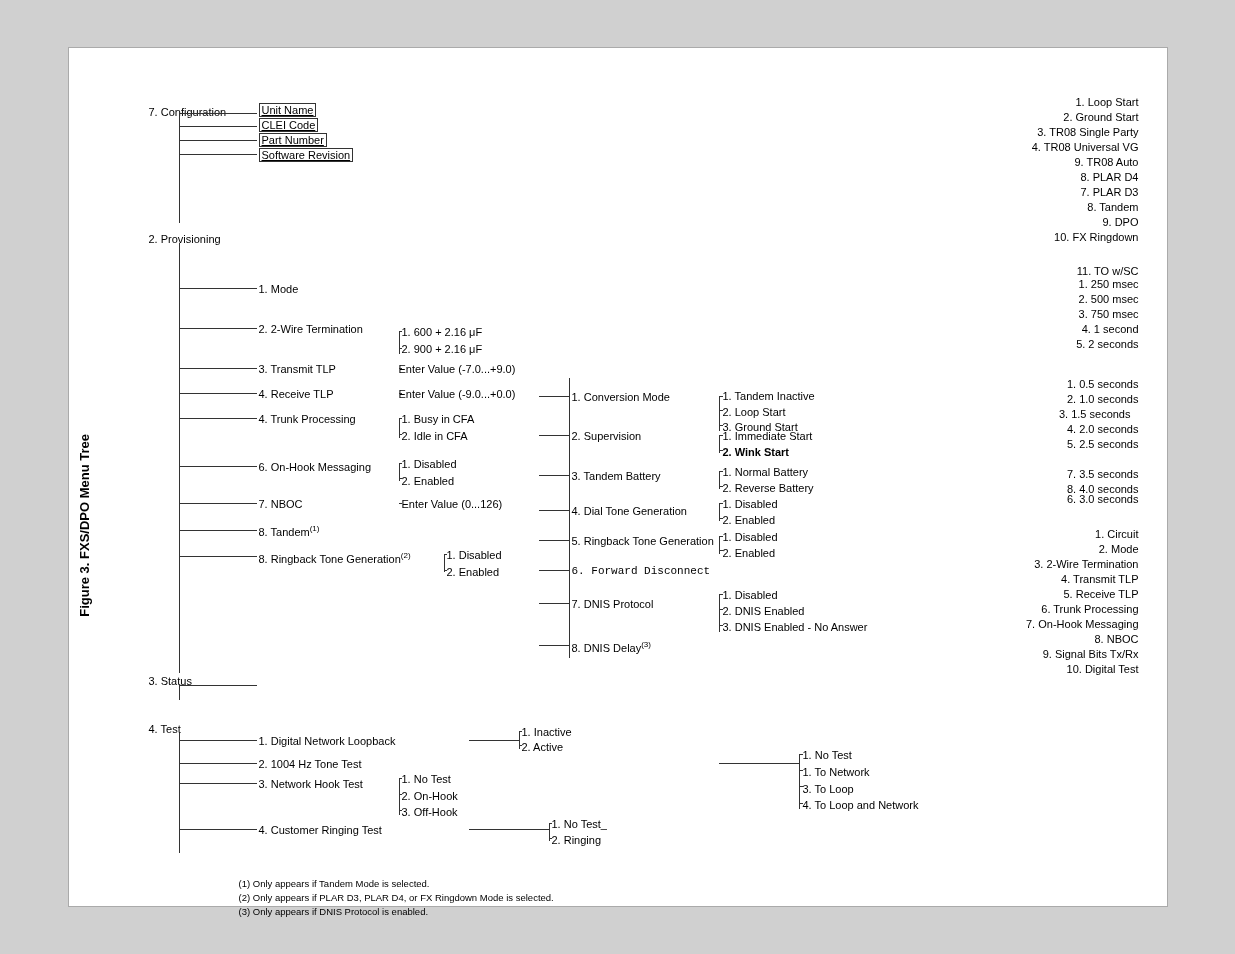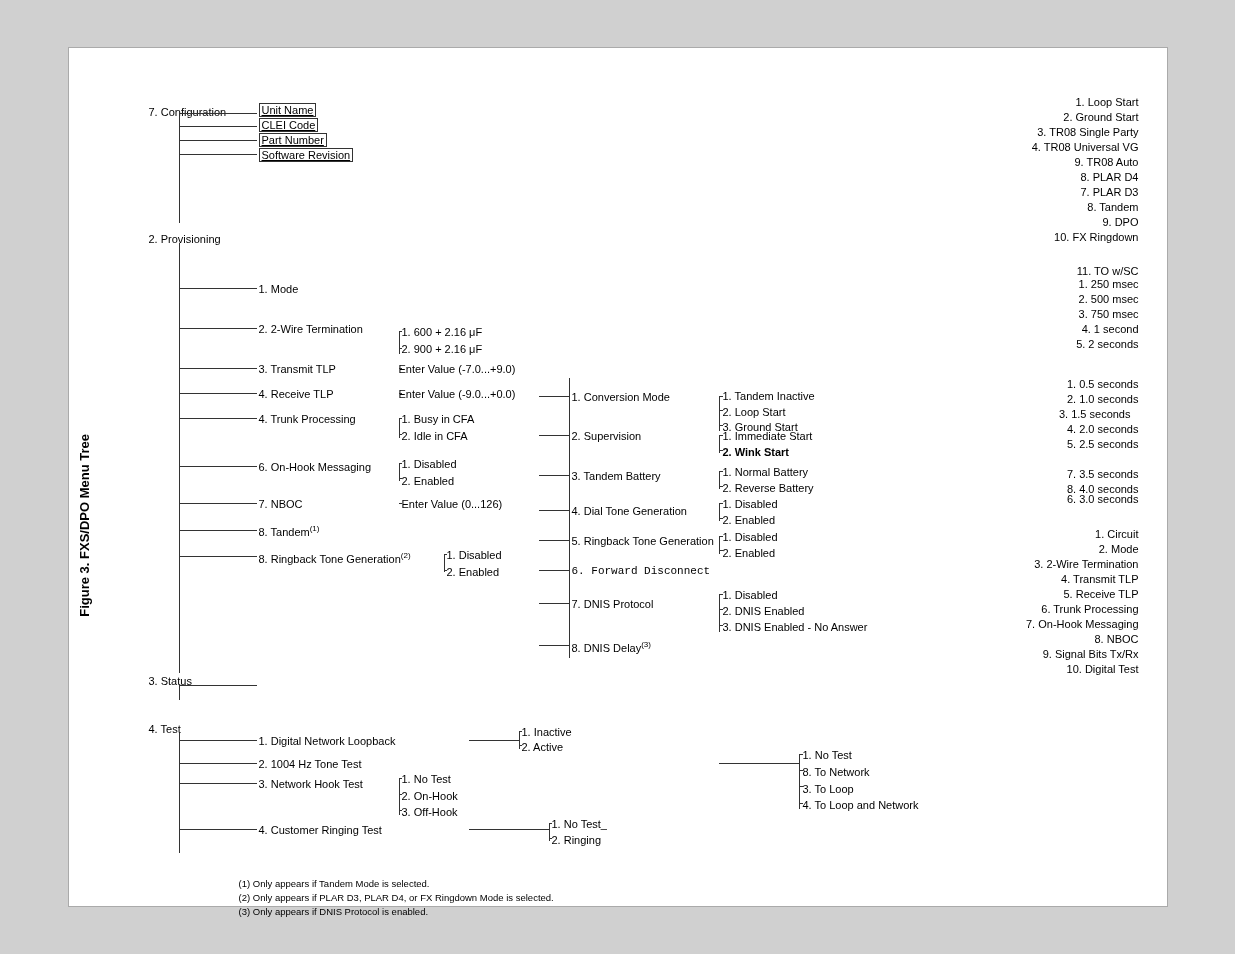--- a/index.html
+++ b/index.html
@@ -287,21 +287,21 @@
       <div class="hline" style="left:340px; top:751px; width:80px;"></div>
       <div class="vline" style="left:420px; top:745px; height:18px;"></div>
       <div class="node" style="left:423px; top:740px;">1. No Test_</div>
       <div class="node" style="left:423px; top:756px;">2. Ringing</div>
       <div class="hline" style="left:420px; top:745px; width:3px;"></div>
       <div class="hline" style="left:420px; top:760px; width:3px;"></div>
 
       <div class="hline" style="left:590px; top:685px; width:80px;"></div>
       <div class="vline" style="left:670px; top:676px; height:55px;"></div>
       <div class="node" style="left:674px; top:671px;">1. No Test</div>
-      <div class="node" style="left:674px; top:688px;">8. To Network</div>
+      <div class="node" style="left:674px; top:688px;">1. To Network</div>
       <div class="node" style="left:674px; top:705px;">3. To Loop</div>
       <div class="node" style="left:674px; top:721px;">4. To Loop and Network</div>
       <div class="hline" style="left:670px; top:676px; width:4px;"></div>
       <div class="hline" style="left:670px; top:692px; width:4px;"></div>
       <div class="hline" style="left:670px; top:708px; width:4px;"></div>
       <div class="hline" style="left:670px; top:725px; width:4px;"></div>
 
       <div class="node" style="left:110px; top:800px; font-size:9.5px;">(1) Only appears if Tandem Mode is selected.</div>
       <div class="node" style="left:110px; top:814px; font-size:9.5px;">(2) Only appears if PLAR D3, PLAR D4, or FX Ringdown Mode is selected.</div>
       <div class="node" style="left:110px; top:828px; font-size:9.5px;">(3) Only appears if DNIS Protocol is enabled.</div>

